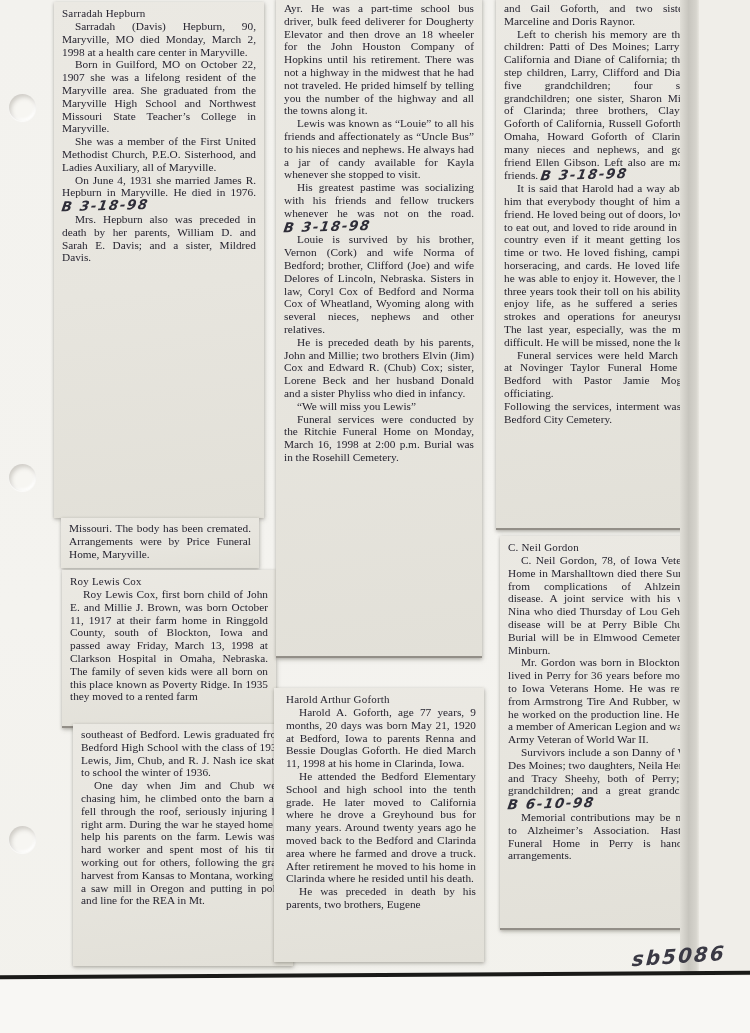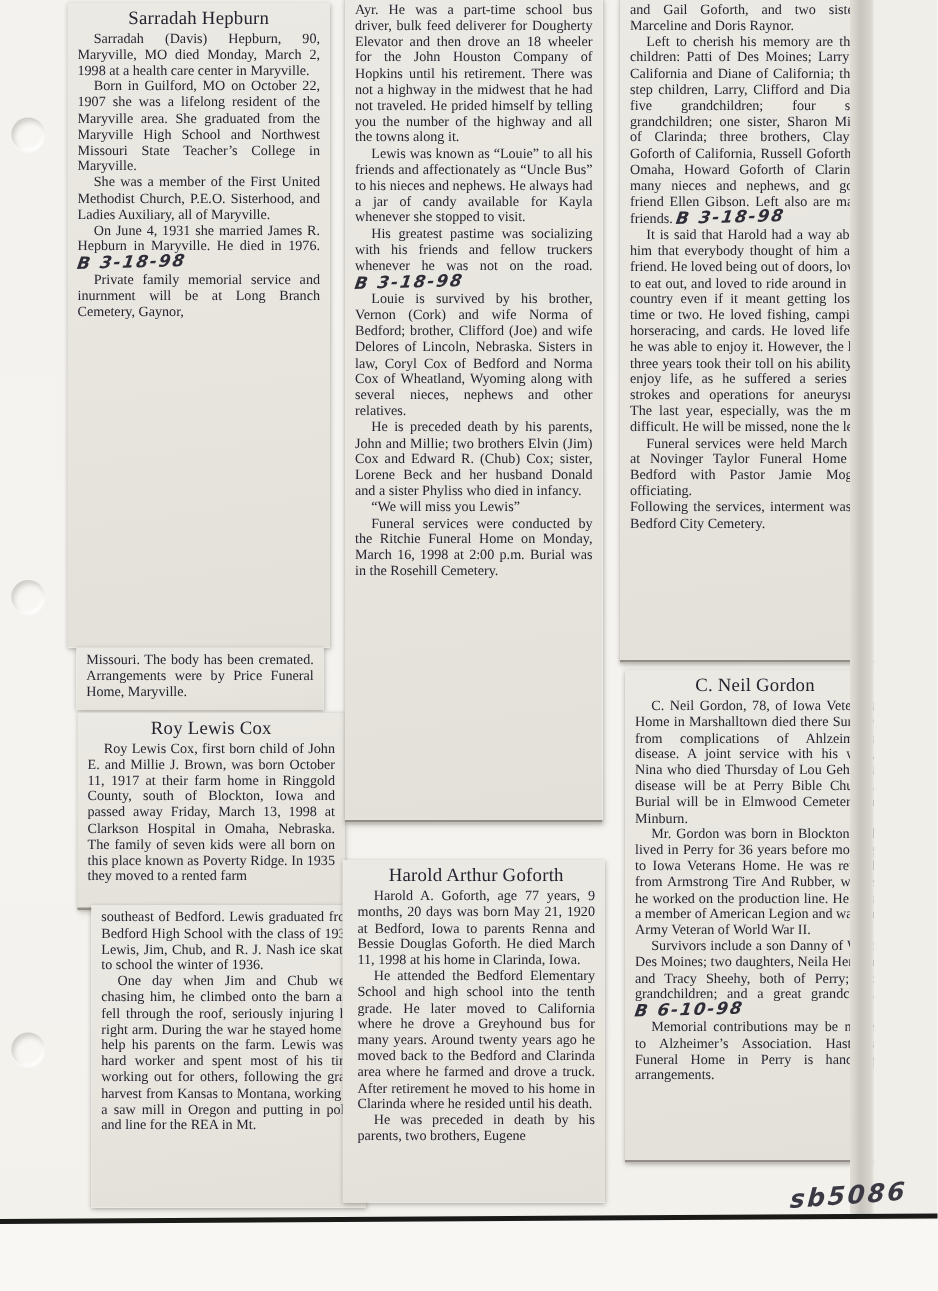--- a/index.html
+++ b/index.html
@@ -26,21 +26,21 @@
   .hole.h1{left:9px;top:94px;}
   .hole.h2{left:9px;top:464px;}
   .hole.h3{left:9px;top:826px;}
 
   
   .clip{position:absolute;z-index:2;color:#262430;
     background:linear-gradient(173deg,#ebe9e3 0%,#e7e5de 55%,#e2e0d8 100%);
     box-shadow:0 1px 3px rgba(80,76,66,.32),1px 2px 5px rgba(80,76,66,.18);
     padding:4px 8px 6px;}
   .clip.edge-b{border-bottom:2px solid rgba(72,68,60,.55);}
-  .clip h3{margin:1px 0 1px;font-size:15px;font-weight:400;text-align:center;
+  .clip h3{margin:1px 0 1px;font-size:11px;font-weight:400;text-align:left;
     letter-spacing:.2px;}
   .clip p{margin:0;font-size:11.3px;line-height:12.8px;text-align:justify;
     text-indent:13px;}
   .clip p.noind{text-indent:0;}
 
   #clip-hepburn   {left:54px; top:2px;   width:194px;min-height:506px;}
   #clip-hepburn-end{left:61px;top:518px; width:182px;min-height:40px;}
   #clip-cox       {left:62px; top:570px; width:198px;min-height:146px;}
   #clip-cox-b     {left:73px; top:724px; width:204px;min-height:232px;}
   #clip-cox-cont  {left:276px;top:-2px;  width:190px;min-height:648px;}
@@ -67,21 +67,21 @@
 <div class="right-margin"></div>
 <div class="bottom-area"></div>
 <div class="bottom-line"></div>
 
 <div class="clip" id="clip-hepburn">
   <h3>Sarradah Hepburn</h3>
   <p>Sarradah (Davis) Hepburn, 90, Maryville, MO died Monday, March 2, 1998 at a health care center in Maryville.</p>
   <p>Born in Guilford, MO on October 22, 1907 she was a lifelong resident of the Maryville area.  She graduated from the Maryville High School and Northwest Missouri State Teacher’s College in Maryville.</p>
   <p>She was a member of the First United Methodist Church, P.E.O. Sisterhood, and Ladies Auxiliary, all of Maryville.</p>
   <p><span>On June 4, 1931 she married James R. Hepburn in Maryville. He died in 1976.</span> <span class="hand">B 3-18-98</span></p>
-  <p>Private family memorial service and inurnment will be at Long Branch Cemetery, Gaynor,</p>
+  <p>Mrs. Hepburn also was preceded in death by her parents, William D. and Sarah E. Davis; and a sister, Mildred Davis.</p>
 </div>
 
 <div class="clip" id="clip-hepburn-end">
   <p class="noind">Missouri.  The body has been cremated.  Arrangements were by Price Funeral Home, Maryville.</p>
 </div>
 
 <div class="clip edge-b" id="clip-cox">
   <h3>Roy Lewis Cox</h3>
   <p>Roy Lewis Cox, first born child of John E. and Millie J. Brown, was born October 11, 1917 at their farm home in Ringgold County, south of Blockton, Iowa and passed away Friday, March 13, 1998 at Clarkson Hospital in Omaha, Nebraska.  The family of seven kids were all born on this place known as Poverty Ridge.  In 1935 they moved to a rented farm</p>
 </div>

